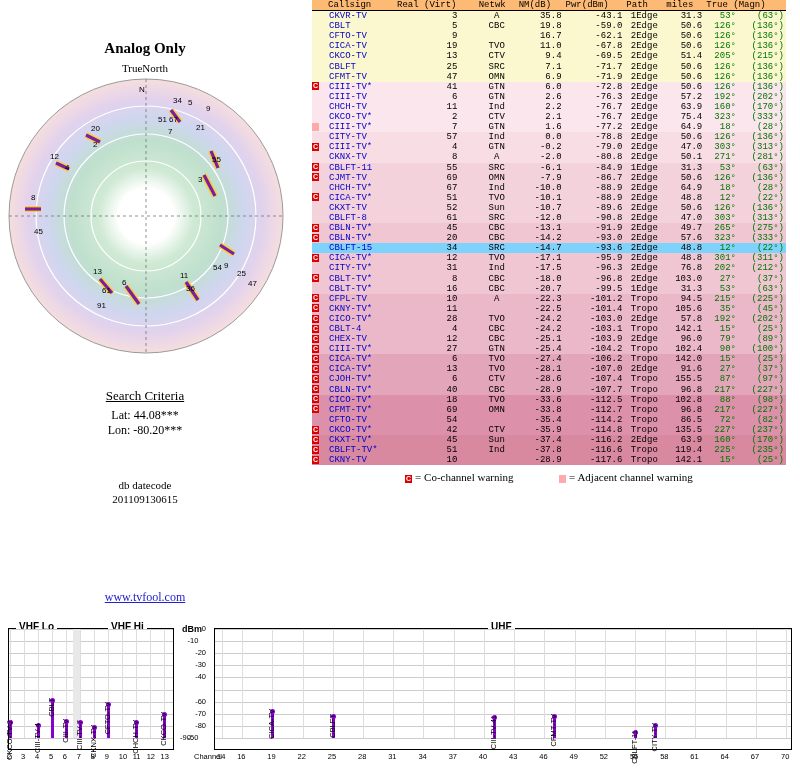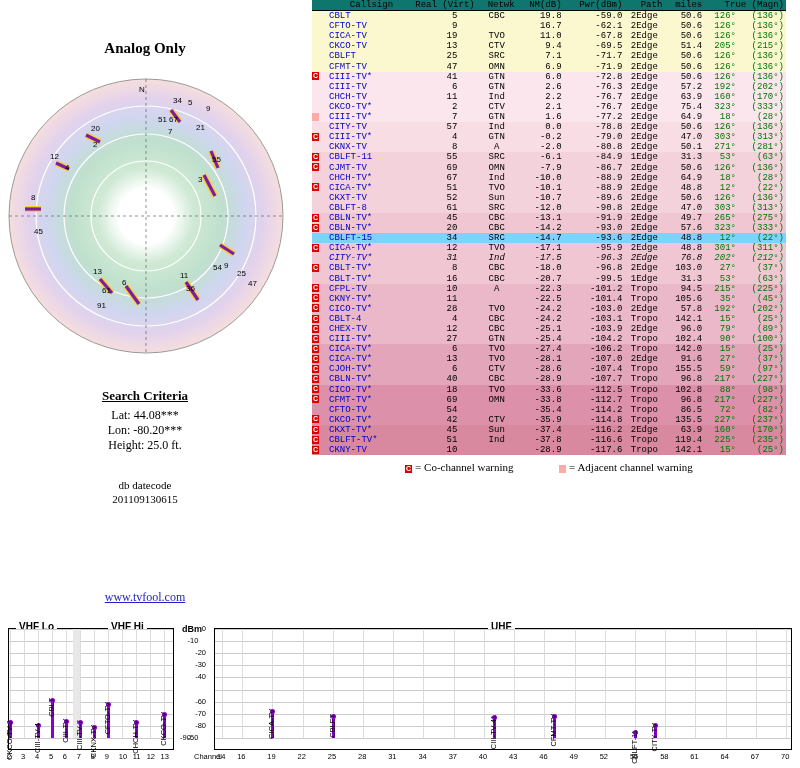--- a/index.html
+++ b/index.html
@@ -32,21 +32,21 @@
   .polar-wrap {
     position: absolute; left: 8px; top: 78px; width: 276px; height: 276px;
   }
   .polar-wrap svg { display:block; }
 
   .search-criteria {
     position: absolute; left: 0; top: 388px; width: 290px; text-align: center;
     font-family: "Liberation Serif", serif;
   }
   .search-criteria .hd {
-    font-weight: bold; font-size: 13px; text-decoration: underline;
+    font-weight: normal; font-size: 13px; text-decoration: underline;
     margin-bottom: 4px;
   }
   .search-criteria .ln { font-size: 12px; line-height: 15px; }
   .db-code {
     position: absolute; left: 0; top: 478px; width: 290px; text-align: center;
     font-size: 11px; font-family: "Liberation Serif", serif; line-height: 14px;
   }
   .tvfool-link {
     position: absolute; left: 0; top: 590px; width: 290px; text-align: center;
     font-size: 12px; color: #2222cc; text-decoration: underline;
@@ -73,22 +73,22 @@
   .grp-head td {
     font-family: "Liberation Mono", monospace;
     font-size: 9px;
     text-align: center;
     letter-spacing: -0.3px;
     background: #fff;
   }
   .col-head td {
     font-family: "Liberation Mono", monospace;
     font-size: 9px;
-    text-align: right;
-    background: #0f766e;
+    text-align: left;
+    background: #fdba74;
     border-bottom: 1px solid #000;
   }
   .c-call { text-align: left; padding-left: 3px !important; }
   .c-num  { text-align: right; }
   .c-netwk{ text-align: center; }
   .c-path { text-align: center; }
   .c-azi  { text-align: right; }
   td.blue { color: #0000cc; }
   td.green{ color: #007700; }
 
@@ -146,20 +146,21 @@
   .dot { position:absolute; width:5px; height:5px; border-radius:3px; background:#8800cc; }
   .chan-word { position:absolute; font-size:7.5px; }
 </style>
 </head>
 <body>
 
 <div class="page">
 
   <div class="left-panel">
     <div class="analog-title">Analog Only</div>
+    <div class="truenorth">TrueNorth</div>
 
     <div class="polar-wrap">
       <svg width="276" height="276" viewBox="0 0 276 276">
         <defs>
           <radialGradient id="rg" cx="50%" cy="50%" r="50%">
             <stop offset="0%" stop-color="#ffffff"></stop>
             <stop offset="20%" stop-color="#ffffff"></stop>
             <stop offset="35%" stop-color="#cfe9d4"></stop>
             <stop offset="55%" stop-color="#bfe0cd"></stop>
             <stop offset="72%" stop-color="#cfd6ef"></stop>
@@ -228,21 +229,20 @@
           <text x="94" y="215">61</text>
           <text x="89" y="230">91</text>
         </g>
       </svg>
     </div>
 
     <div class="search-criteria">
       <div class="hd">Search Criteria</div>
       <div class="ln">Lat: 44.08***</div>
       <div class="ln">Lon: -80.20***</div>
-      <div class="ln">Height: 25.0 ft.</div>
     </div>
 
     <div class="db-code">
       <div>db datecode</div>
       <div>201109130615</div>
     </div>
 
     <div class="tvfool-link">www.tvfool.com</div>
   </div>
 
@@ -257,20 +257,33 @@
           <td>NM(dB)</td>
           <td>Pwr(dBm)</td>
           <td>Path</td>
           <td>miles</td>
           <td colspan="2">True (Magn)</td>
         </tr>
       </thead>
       <tbody id="sig-body">
           <tr style="background: rgb(251, 248, 207);">
             <td class="warn-col"></td>
+            <td class="c-call blue">CKVR-TV</td>
+            <td class="c-num">3</td>
+            <td class="c-num"></td>
+            <td class="c-netwk">A</td>
+            <td class="c-num">35.8</td>
+            <td class="c-num">-43.1</td>
+            <td class="c-path">1Edge</td>
+            <td class="c-num">31.3</td>
+            <td class="c-azi green">53°</td>
+            <td class="c-azi green">(63°)</td>
+          </tr>
+          <tr style="background: rgb(251, 248, 207);">
+            <td class="warn-col"></td>
             <td class="c-call blue">CBLT</td>
             <td class="c-num">5</td>
             <td class="c-num"></td>
             <td class="c-netwk">CBC</td>
             <td class="c-num">19.8</td>
             <td class="c-num">-59.0</td>
             <td class="c-path">2Edge</td>
             <td class="c-num">50.6</td>
             <td class="c-azi green">126°</td>
             <td class="c-azi green">(136°)</td>
@@ -567,21 +580,21 @@
             <td class="c-num">12</td>
             <td class="c-num"></td>
             <td class="c-netwk">TVO</td>
             <td class="c-num">-17.1</td>
             <td class="c-num">-95.9</td>
             <td class="c-path">2Edge</td>
             <td class="c-num">48.8</td>
             <td class="c-azi green">301°</td>
             <td class="c-azi green">(311°)</td>
           </tr>
-          <tr style="background: rgb(240, 198, 211); font-style: italic;">
+          <tr style="background: rgb(240, 198, 211);">
             <td class="warn-col"></td>
             <td class="c-call blue">CITY-TV*</td>
             <td class="c-num">31</td>
             <td class="c-num"></td>
             <td class="c-netwk">Ind</td>
             <td class="c-num">-17.5</td>
             <td class="c-num">-96.3</td>
             <td class="c-path">2Edge</td>
             <td class="c-num">76.8</td>
             <td class="c-azi green">202°</td>
@@ -720,21 +733,21 @@
           <tr style="background: rgb(226, 165, 186);">
             <td class="warn-col"><span class="badge co">C</span></td>
             <td class="c-call blue">CJOH-TV*</td>
             <td class="c-num">6</td>
             <td class="c-num"></td>
             <td class="c-netwk">CTV</td>
             <td class="c-num">-28.6</td>
             <td class="c-num">-107.4</td>
             <td class="c-path">Tropo</td>
             <td class="c-num">155.5</td>
-            <td class="c-azi green">59°</td>
+            <td class="c-azi green">87°</td>
             <td class="c-azi green">(97°)</td>
           </tr>
           <tr style="background: rgb(226, 165, 186);">
             <td class="warn-col"><span class="badge co">C</span></td>
             <td class="c-call blue">CBLN-TV*</td>
             <td class="c-num">40</td>
             <td class="c-num"></td>
             <td class="c-netwk">CBC</td>
             <td class="c-num">-28.9</td>
             <td class="c-num">-107.7</td>

